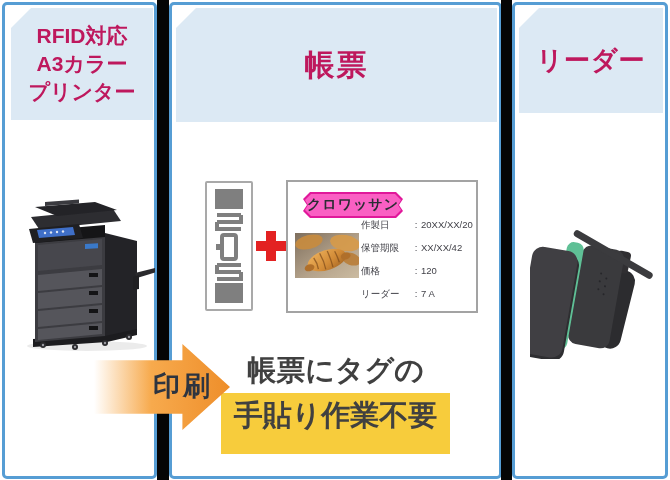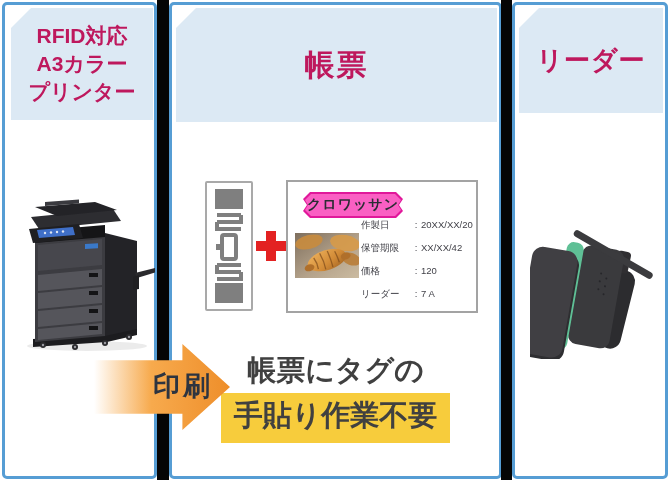--- a/index.html
+++ b/index.html
@@ -59,21 +59,21 @@
   .croissant{position:absolute;left:7px;top:51px;width:64px;height:45px;}
   .fields{
     position:absolute;left:73px;top:38px;right:3px;
     display:grid;grid-template-columns:50px 10px 1fr;row-gap:13px;
     font-size:9.5px;color:#3f3f46;line-height:10px;
   }
   .fields .sep{text-align:center;}
   
   .message{position:absolute;left:0;right:0;top:344px;text-align:center;
     font-size:29px;font-weight:700;color:#404040;line-height:42px;}
-  .highlight{display:inline-block;background:#f7cc3c;padding:1px 13px 7px 13px;margin-top:2px;}
+  .highlight{display:inline-block;background:#f7cc3c;padding:1px 13px 18px 13px;margin-top:2px;}
   
   .arrow{
     position:absolute;left:94px;top:344px;width:136px;height:86px;z-index:3;
     background:linear-gradient(90deg,rgba(255,244,232,0) 0%,#f7aa4d 42%,#ee8e2a 100%);
     clip-path:polygon(0 19%,65% 19%,65% 0,100% 50%,65% 100%,65% 81%,0 81%);
   }
   .arrow-label{
     position:absolute;left:24px;top:24px;font-size:27px;font-weight:700;color:#2d3440;letter-spacing:3px;margin-left:35px;
   }
   

